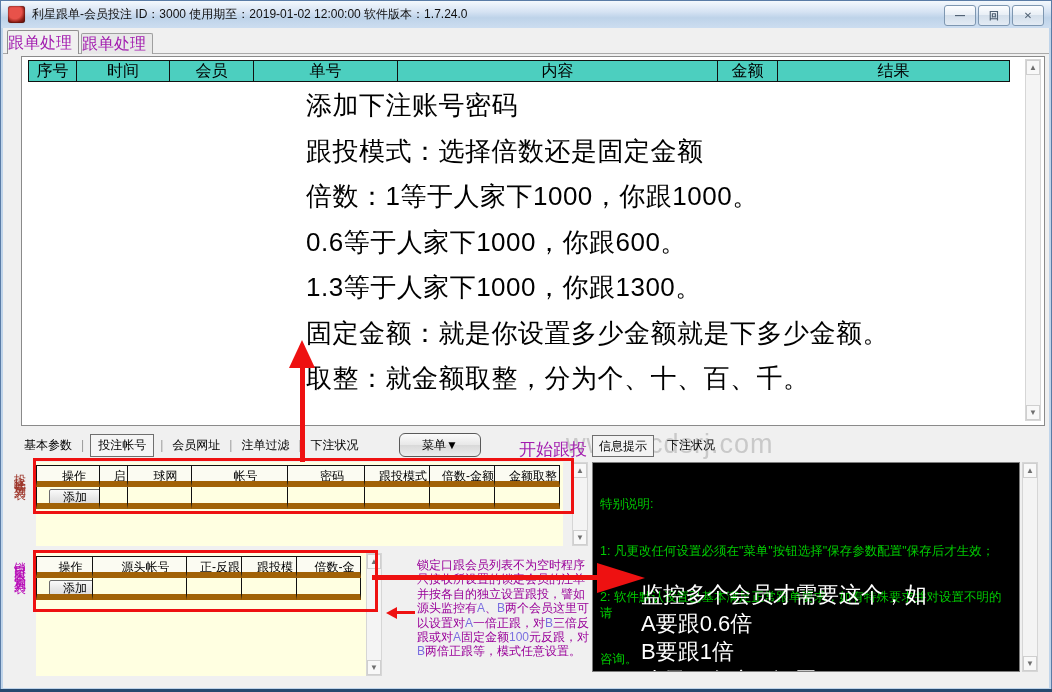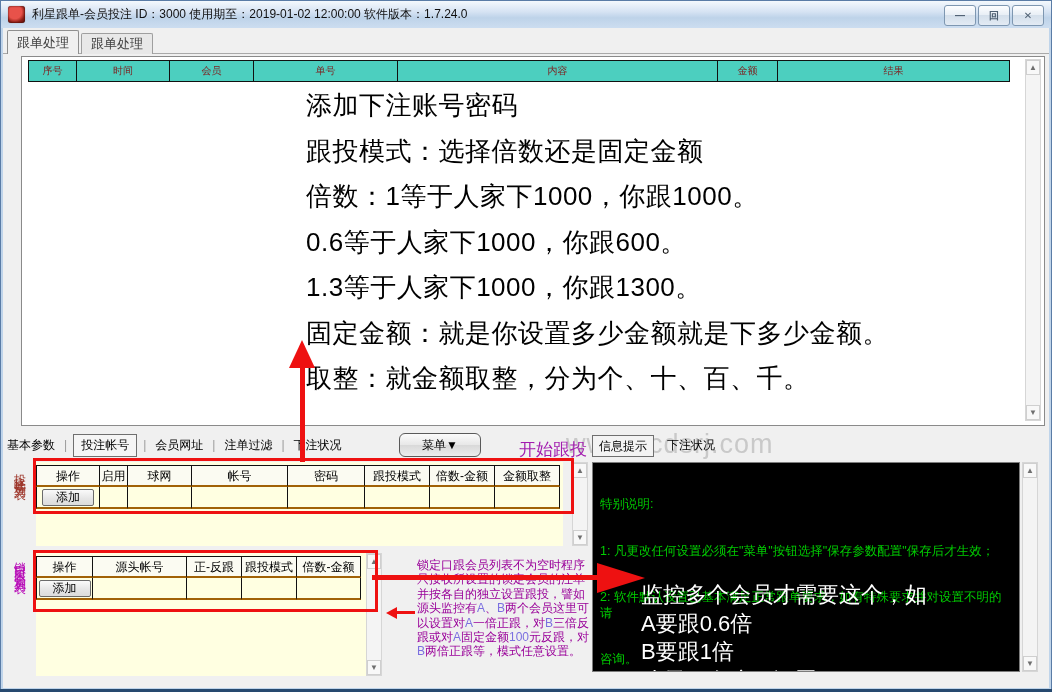--- a/index.html
+++ b/index.html
@@ -17,43 +17,43 @@
   .win-controls{position:absolute;right:7px;top:4px;display:flex;gap:2px;}
   .win-btn{width:30px;height:19px;border:1px solid #7e97b1;border-radius:3px;
     background:linear-gradient(180deg,#fdfeff,#e9eff6 45%,#d4dfeb 50%,#e3ebf4);
     display:flex;align-items:center;justify-content:center;
     color:#4f6073;font-size:10px;font-weight:bold;line-height:1;}
   
   .client{position:absolute;left:3px;top:28px;right:3px;bottom:4px;background:#f0f0f0;}
   .frame-bottom{position:absolute;left:0;bottom:0;width:100%;height:3px;background:#26496f;}
   
   .tabstrip-line{position:absolute;left:0;top:25px;width:100%;height:1px;background:#a9a9a9;}
-  .top-tab{position:absolute;font-size:13px;color:#404040;text-align:center;}
+  .top-tab{position:absolute;font-size:16px;color:#a21caf;}
   .top-tab.active{left:4px;top:2px;width:70px;height:23px;line-height:23px;background:#f0f0f0;
     border:1px solid #8f8f8f;border-bottom:none;border-radius:2px 2px 0 0;z-index:2;}
   .top-tab.inactive{left:78px;top:5px;width:70px;height:20px;line-height:20px;background:#e8e8e8;
     border:1px solid #9f9f9f;border-bottom:none;border-radius:2px 2px 0 0;}
   
   .main-list{position:absolute;left:18px;top:28px;width:1022px;height:368px;background:#ffffff;
     border:1px solid #8a8a8a;}
   .order-header{position:absolute;left:6px;top:3px;height:20px;display:flex;
     border:1px solid #111;background:#4ccfbf;}
-  .order-header .cell{height:20px;line-height:20px;font-size:10px;color:#7f1d1d;text-align:center;
+  .order-header .cell{height:20px;line-height:20px;font-size:16px;color:#000000;text-align:center;
     border-right:1px solid #111;box-sizing:border-box;overflow:hidden;}
   .order-header .cell:last-child{border-right:none;}
   .help-text{position:absolute;left:284px;top:26px;font-size:26px;line-height:45.5px;color:#000;
     white-space:nowrap;letter-spacing:0.5px;}
   
   .vscroll{position:absolute;background:#f4f4f4;border:1px solid #d6d6d6;box-sizing:border-box;}
   .sb-btn{position:absolute;left:0;width:100%;height:15px;background:#f8f8f8;
     border:1px solid #cfcfcf;box-sizing:border-box;color:#6f6f6f;font-size:8px;
     display:flex;align-items:center;justify-content:center;line-height:1;}
   .sb-btn.top{top:0;} .sb-btn.bottom{bottom:0;}
   
-  .settings-row{position:absolute;left:1px;top:404px;height:26px;display:flex;align-items:center;
+  .settings-row{position:absolute;left:18px;top:404px;height:26px;display:flex;align-items:center;
     font-size:12px;color:#000;z-index:5;}
   .settings-row .sep{color:#9a9a9a;margin:0 6px;}
   .s-tab{padding:2px 3px;}
   .s-tab.boxed{border:1px solid #6f6f6f;background:#f5f5f5;padding:2px 7px;}
   .menu-btn{position:absolute;left:396px;top:405px;width:82px;height:24px;font-size:12px;
     border:1px solid #5a5a5a;border-radius:6px;color:#000;
     background:linear-gradient(180deg,#fbfbfb,#e8e8e8 48%,#d9d9d9 52%,#ececec);
     display:flex;align-items:center;justify-content:center;z-index:5;}
   .start-link{position:absolute;left:516px;top:410px;font-size:17px;color:#a21caf;z-index:5;}
   .right-tab{position:absolute;top:407px;height:20px;line-height:20px;font-size:12px;z-index:5;}
@@ -62,22 +62,22 @@
   .watermark{position:absolute;left:563px;top:401px;font-size:27px;color:#c9c9c9;z-index:1;
     letter-spacing:1px;}
   
   .vlabel{position:absolute;writing-mode:vertical-rl;text-orientation:upright;font-size:12px;
     letter-spacing:3px;z-index:3;}
   .vlabel.one{left:8px;top:436px;color:#9c3327;}
   .vlabel.two{left:8px;top:524px;color:#b607b6;}
   
   .ytable{position:absolute;background:#ffffe1;z-index:2;}
   .yrow{display:flex;}
-  .ycell{box-sizing:border-box;border-right:1px solid #111;border-bottom:2px solid #a16207;
-    height:22px;line-height:21px;font-size:12px;text-align:center;color:#000;overflow:hidden;}
+  .ycell{box-sizing:border-box;border-right:1px solid #111;border-bottom:6px solid #a16207;
+    height:22px;line-height:21px;font-size:12px;text-align:center;color:#000;overflow:hidden;padding-left:12px;}
   .yhead .ycell{background:#fbfbf2;border-top:1px solid #111;}
   .yrow .ycell:first-child{border-left:1px solid #111;}
   .add-btn{margin:2px auto 0;display:block;width:52px;height:17px;font-size:12px;line-height:15px;
     border:1px solid #6b6b6b;border-radius:2px;color:#000;
     background:linear-gradient(180deg,#fafafa,#e6e6e6 55%,#dcdcdc);padding:0;}
   
   .red-rect{position:absolute;border:3px solid #ee1111;z-index:40;}
   .red-up-arrow-tail{position:absolute;left:297px;top:340px;width:5px;height:94px;background:#ee1111;z-index:41;}
   .red-up-arrow-head{position:absolute;left:286px;top:312px;width:0;height:0;z-index:41;
     border-left:13px solid transparent;border-right:13px solid transparent;border-bottom:28px solid #ee1111;}

